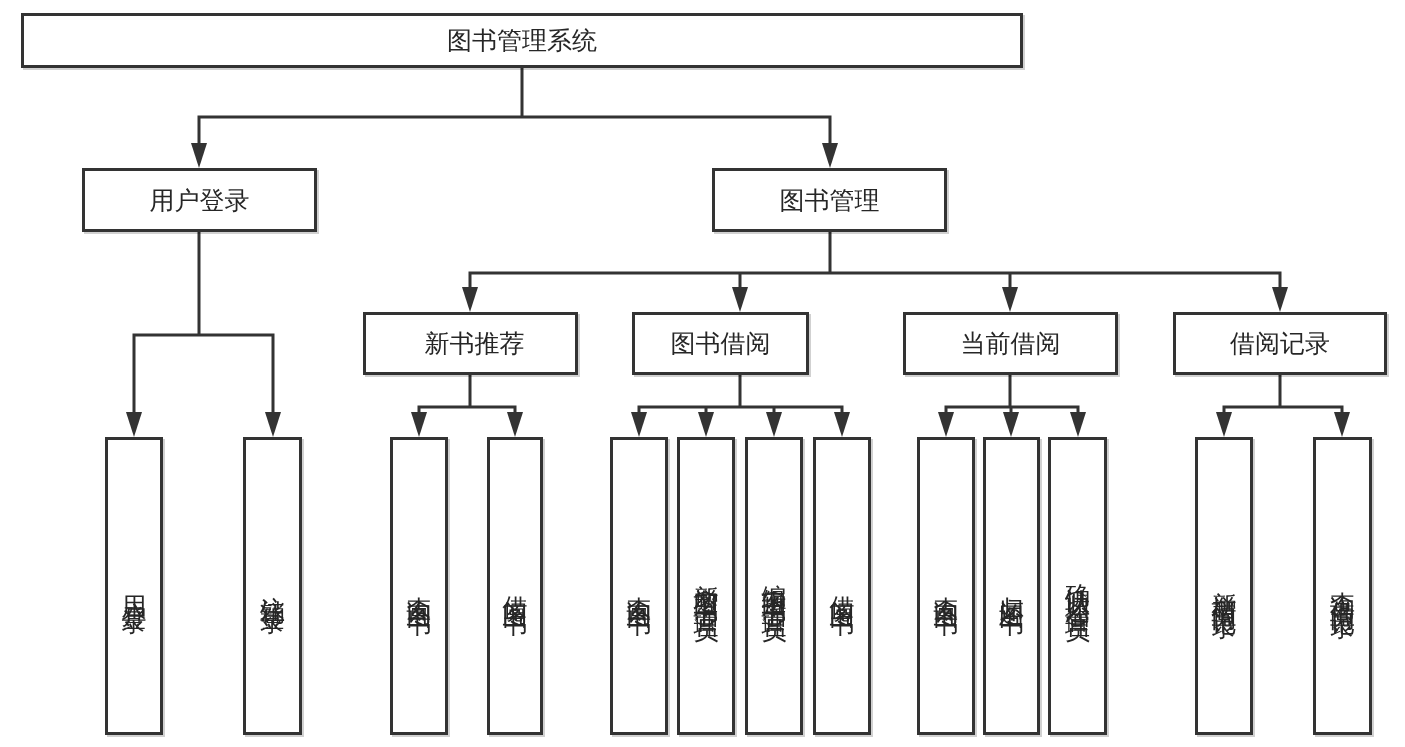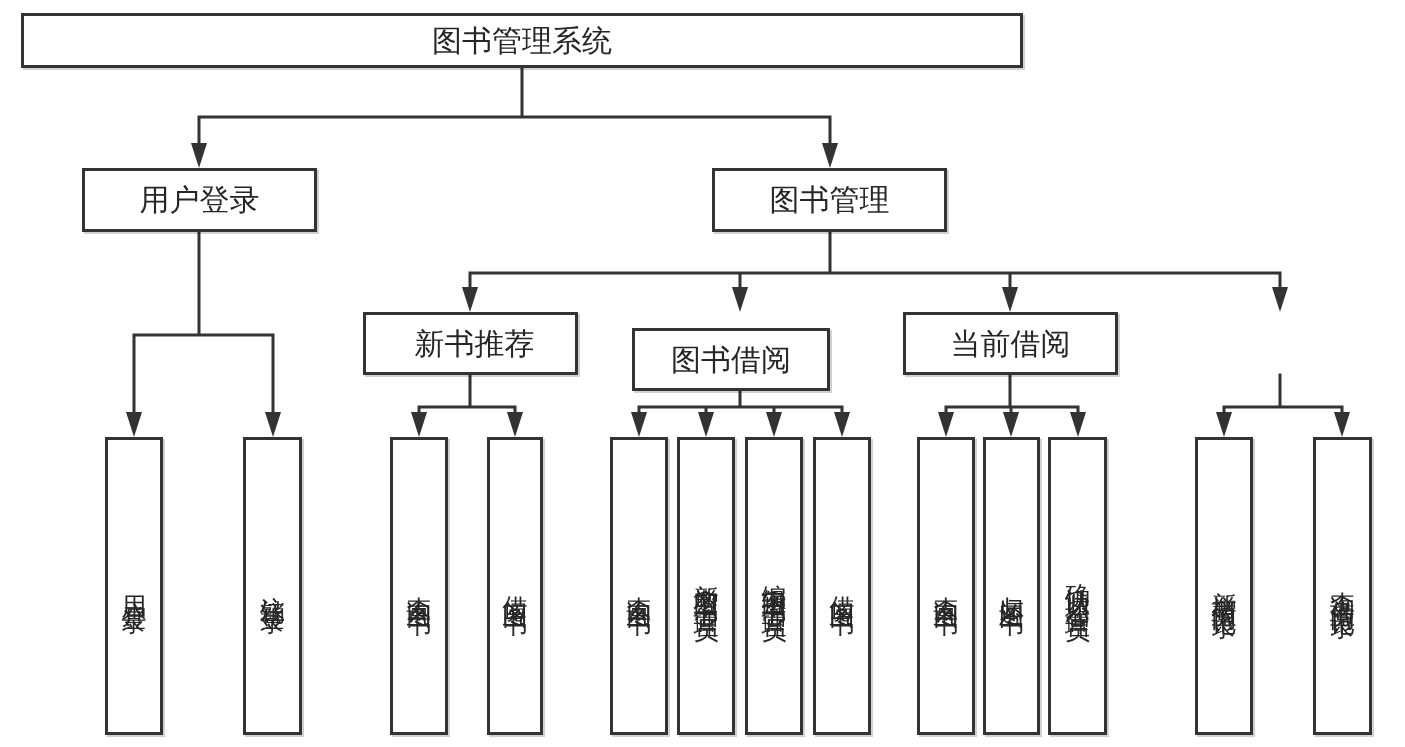--- a/index.html
+++ b/index.html
@@ -25,40 +25,40 @@
   .edges polygon{fill:var(--line);stroke:none;}
   .node{
     position:absolute;
     z-index:1;
     box-sizing:border-box;
     background:#ffffff;
     border:3px solid var(--line);
     box-shadow:2px 2px 0 rgba(0,0,0,0.18);
     color:var(--text);
     display:flex;align-items:center;justify-content:center;
-    font-size:30px;
+    font-size:25px;
     line-height:1;
     white-space:nowrap;
   }
   .leaf{
     top:437px;height:298px;
     writing-mode:vertical-rl;
     text-orientation:mixed;
     font-size:25px;
     letter-spacing:5px;
     white-space:normal;
   }
   
   #n-root{left:21px;top:13px;width:1002px;height:55px;}
   
   #n-user-login{left:82px;top:168px;width:235px;height:64px;}
   #n-book-mgmt{left:712px;top:168px;width:235px;height:64px;text-align:right;}
   
   #n-new-rec{left:363px;top:312px;width:215px;height:63px;padding-left:8px;}
-  #n-borrow{left:632px;top:328px;width:198px;height:63px;font-family:Liberation Serif, serif;}
+  #n-borrow{left:632px;top:312px;width:177px;height:63px;font-family:Liberation Serif, serif;}
   #n-current{left:903px;top:312px;width:215px;height:63px;}
   #n-record{left:1173px;top:312px;width:214px;height:63px;}
   
   #n-leaf-user-login{left:105px;width:58px;}
   #n-leaf-logout{left:243px;width:59px;}
   #n-nb-query{left:390px;width:58px;}
   #n-nb-borrow{left:487px;width:56px;}
   #n-bb-query{left:610px;width:58px;}
   #n-bb-add{left:677px;width:58px;}
   #n-bb-edit{left:745px;width:58px;}
@@ -115,20 +115,21 @@
   </svg>
 
   <div class="node" id="n-root">图书管理系统</div>
 
   <div class="node" id="n-user-login">用户登录</div>
   <div class="node" id="n-book-mgmt">图书管理</div>
 
   <div class="node" id="n-new-rec">新书推荐</div>
   <div class="node" id="n-borrow">图书借阅</div>
   <div class="node" id="n-current">当前借阅</div>
+  <div class="node" id="n-record">借阅记录</div>
 
   <div class="node leaf" id="n-leaf-user-login">用户登录</div>
   <div class="node leaf" id="n-leaf-logout">注销登录</div>
   <div class="node leaf" id="n-nb-query">查询图书</div>
   <div class="node leaf" id="n-nb-borrow">借阅图书</div>
   <div class="node leaf" id="n-bb-query">查询图书</div>
   <div class="node leaf" id="n-bb-add">新增图书（管理员）</div>
   <div class="node leaf" id="n-bb-edit">编辑图书（管理员）</div>
   <div class="node leaf" id="n-bb-borrow">借阅图书</div>
   <div class="node leaf" id="n-cb-query">查询图书</div>

